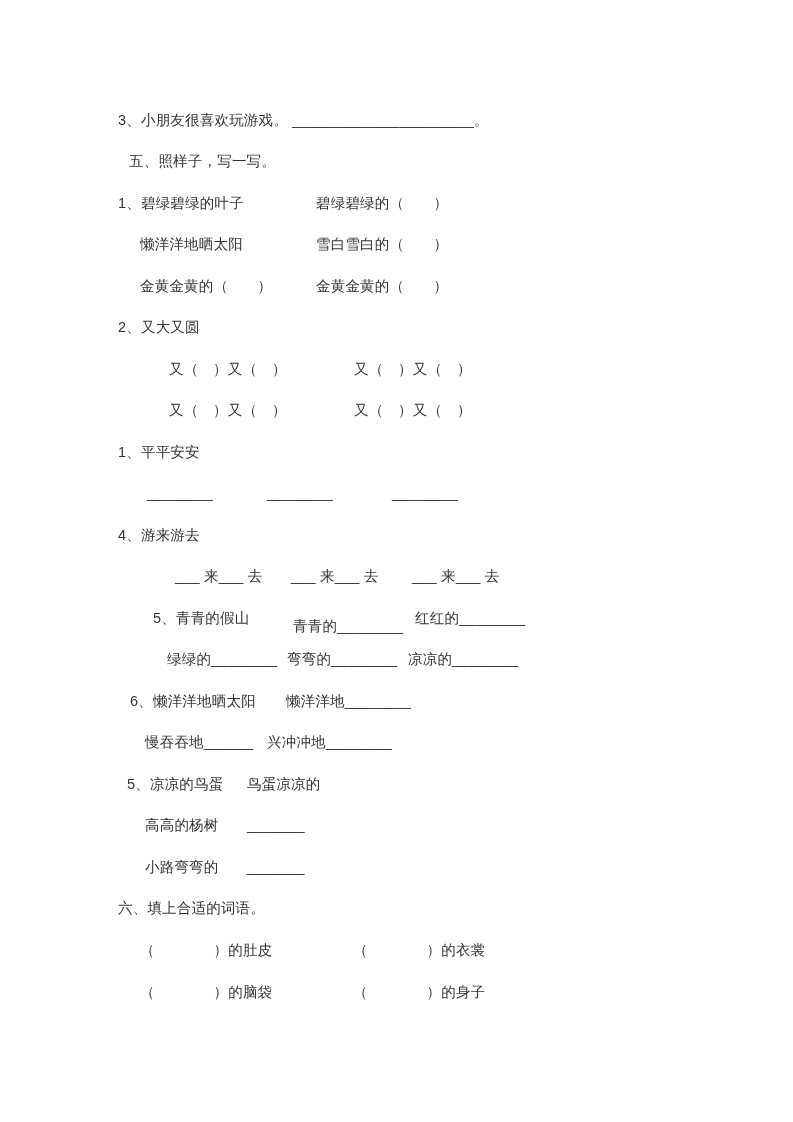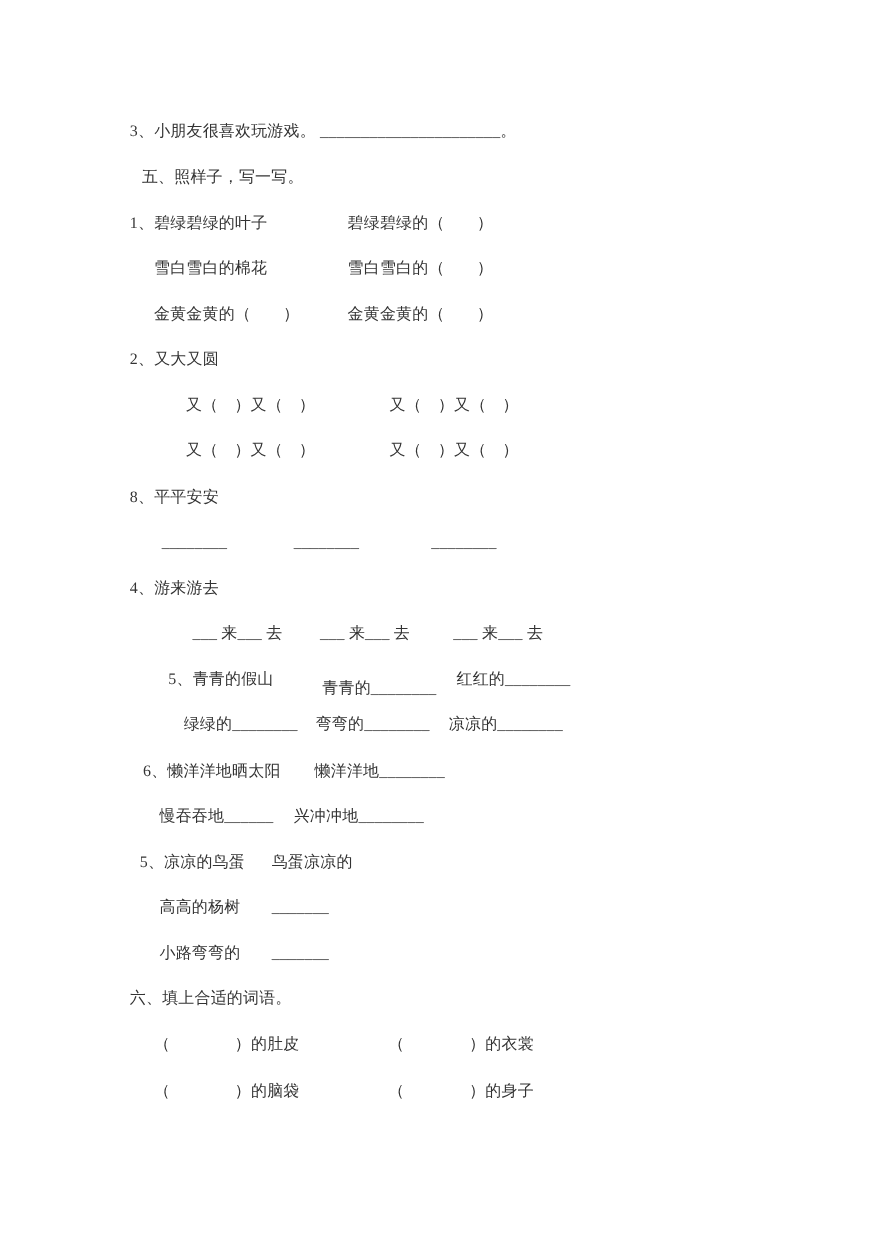--- a/index.html
+++ b/index.html
@@ -6,21 +6,21 @@
     margin: 0;
     padding: 0;
     background: #ffffff;
   }
   .page {
     position: relative;
     width: 639px;
     height: 1122px;
     background: #ffffff;
     overflow: hidden;
-    font-family: Liberation Serif, serif;
+    font-family: Liberation Sans, sans-serif;
     font-size: 14.5px;
     line-height: 19px;
     color: #333333;
   }
   .run {
     position: absolute;
     white-space: pre;
     letter-spacing: 0.2px;
   }
 </style>
@@ -29,35 +29,35 @@
 
 <div class="page">
 
   <span class="run" style="left:118px; top:111px">3、小朋友很喜欢玩游戏。 ______________________。</span>
 
   <span class="run" style="left:129px; top:152px">五、照样子，写一写。</span>
 
   <span class="run" style="left:118px; top:194px">1、碧绿碧绿的叶子</span>
   <span class="run" style="left:316px; top:194px">碧绿碧绿的（　　）</span>
 
-  <span class="run" style="left:140px; top:235px">雪白雪白的棉花</span>
+  <span class="run" style="left:140px; top:235px">懒洋洋地晒太阳</span>
   <span class="run" style="left:316px; top:235px">雪白雪白的（　　）</span>
 
   <span class="run" style="left:140px; top:277px">金黄金黄的（　　）</span>
   <span class="run" style="left:316px; top:277px">金黄金黄的（　　）</span>
 
   <span class="run" style="left:118px; top:318px">2、又大又圆</span>
 
   <span class="run" style="left:169px; top:360px">又（　）又（　）</span>
   <span class="run" style="left:354px; top:360px">又（　）又（　）</span>
 
   <span class="run" style="left:169px; top:401px">又（　）又（　）</span>
   <span class="run" style="left:354px; top:401px">又（　）又（　）</span>
 
-  <span class="run" style="left:118px; top:443px">8、平平安安</span>
+  <span class="run" style="left:118px; top:443px">1、平平安安</span>
 
   <span class="run" style="left:147px; top:484px">________</span>
   <span class="run" style="left:267px; top:484px">________</span>
   <span class="run" style="left:392px; top:484px">________</span>
 
   <span class="run" style="left:118px; top:526px">4、游来游去</span>
 
   <span class="run" style="left:175px; top:567px">___ 来___ 去</span>
   <span class="run" style="left:291px; top:567px">___ 来___ 去</span>
   <span class="run" style="left:412px; top:567px">___ 来___ 去</span>

